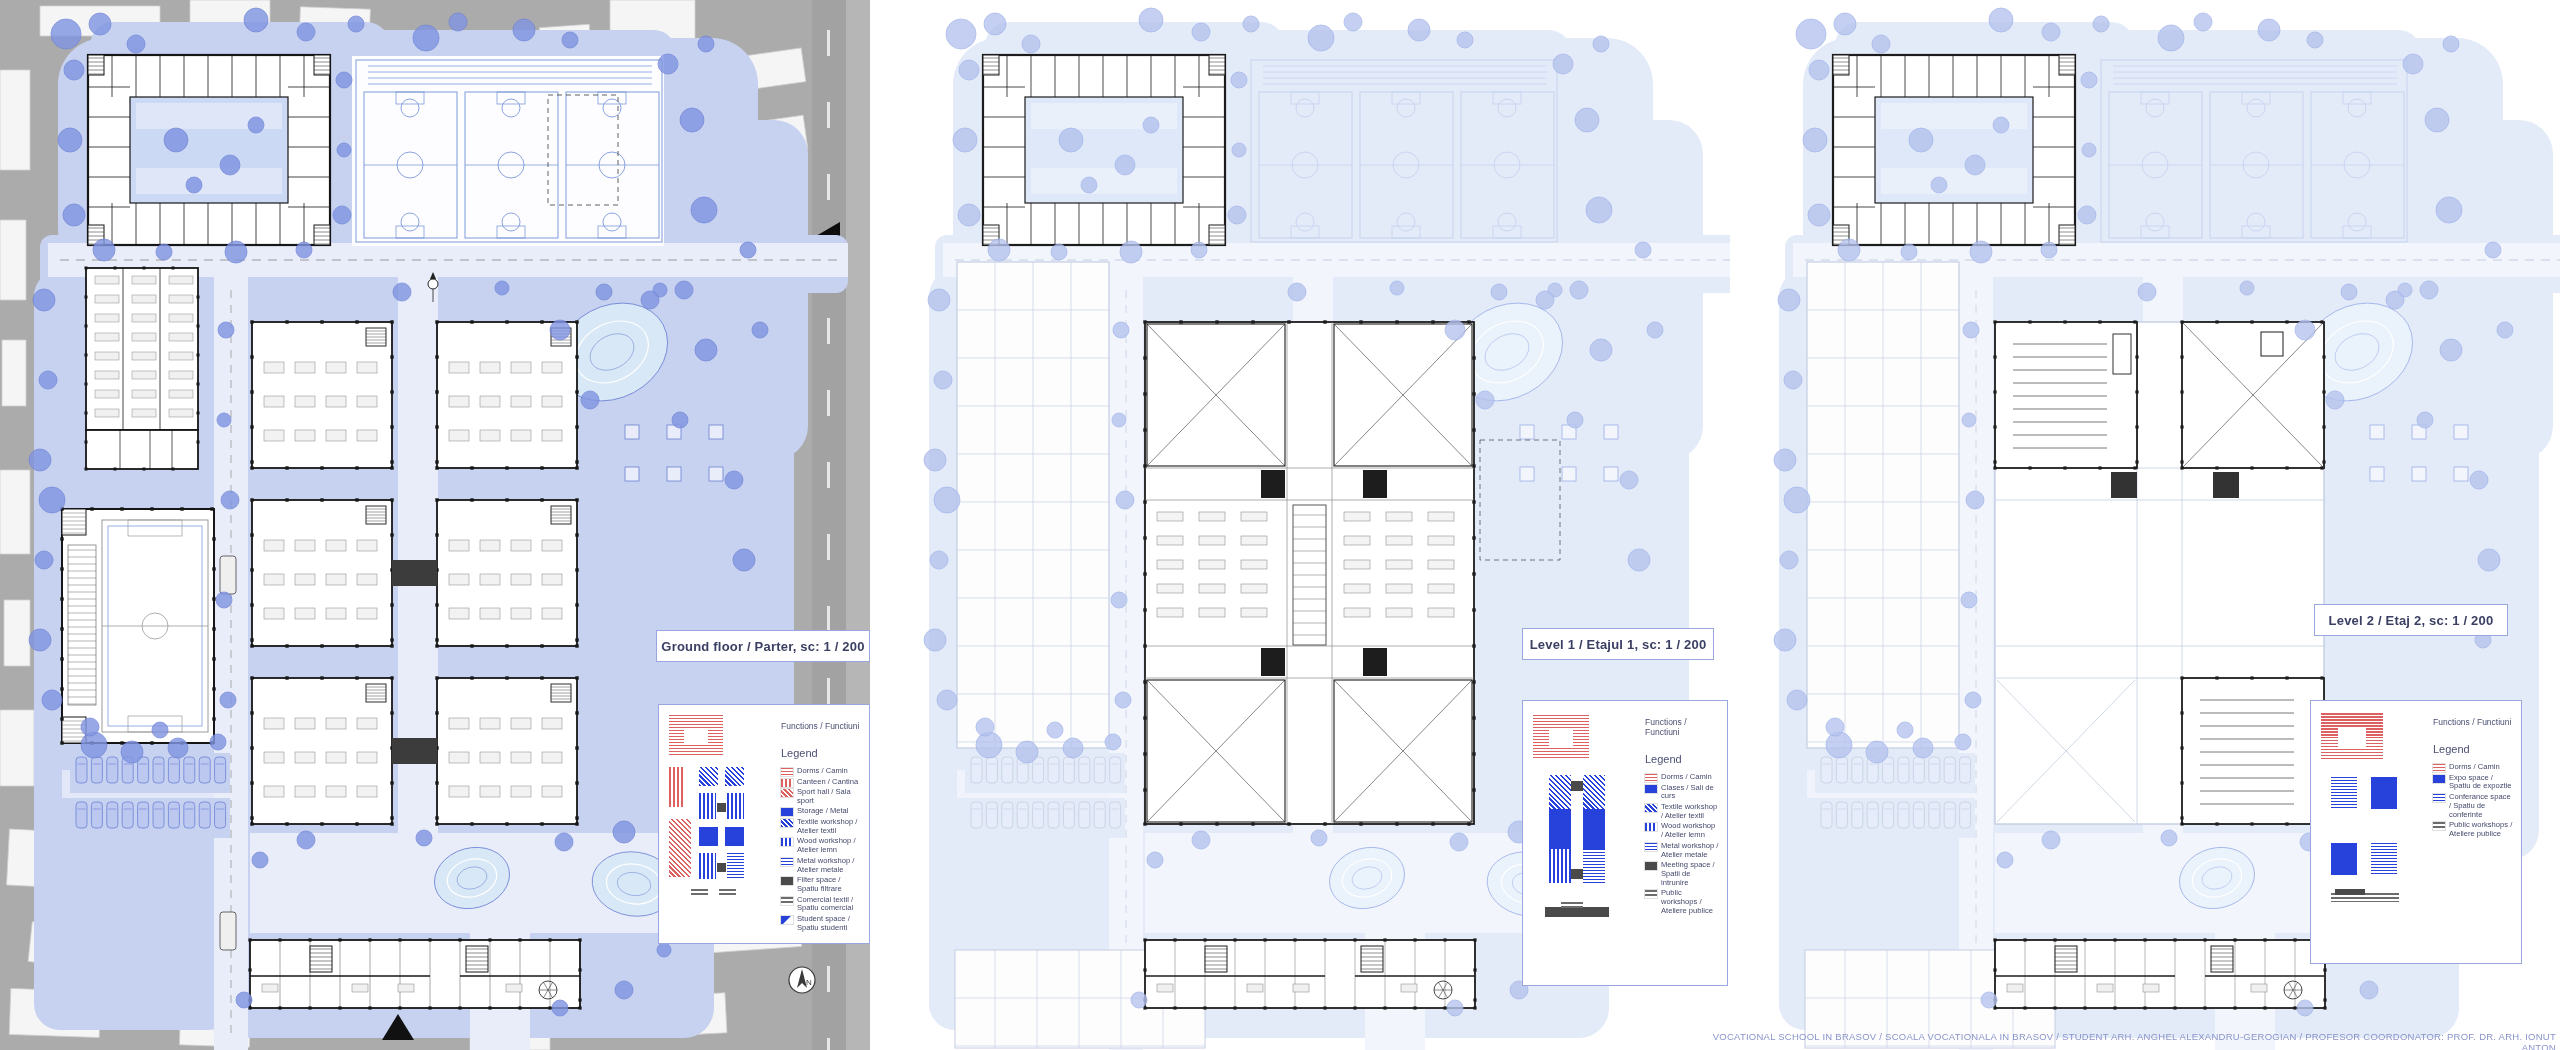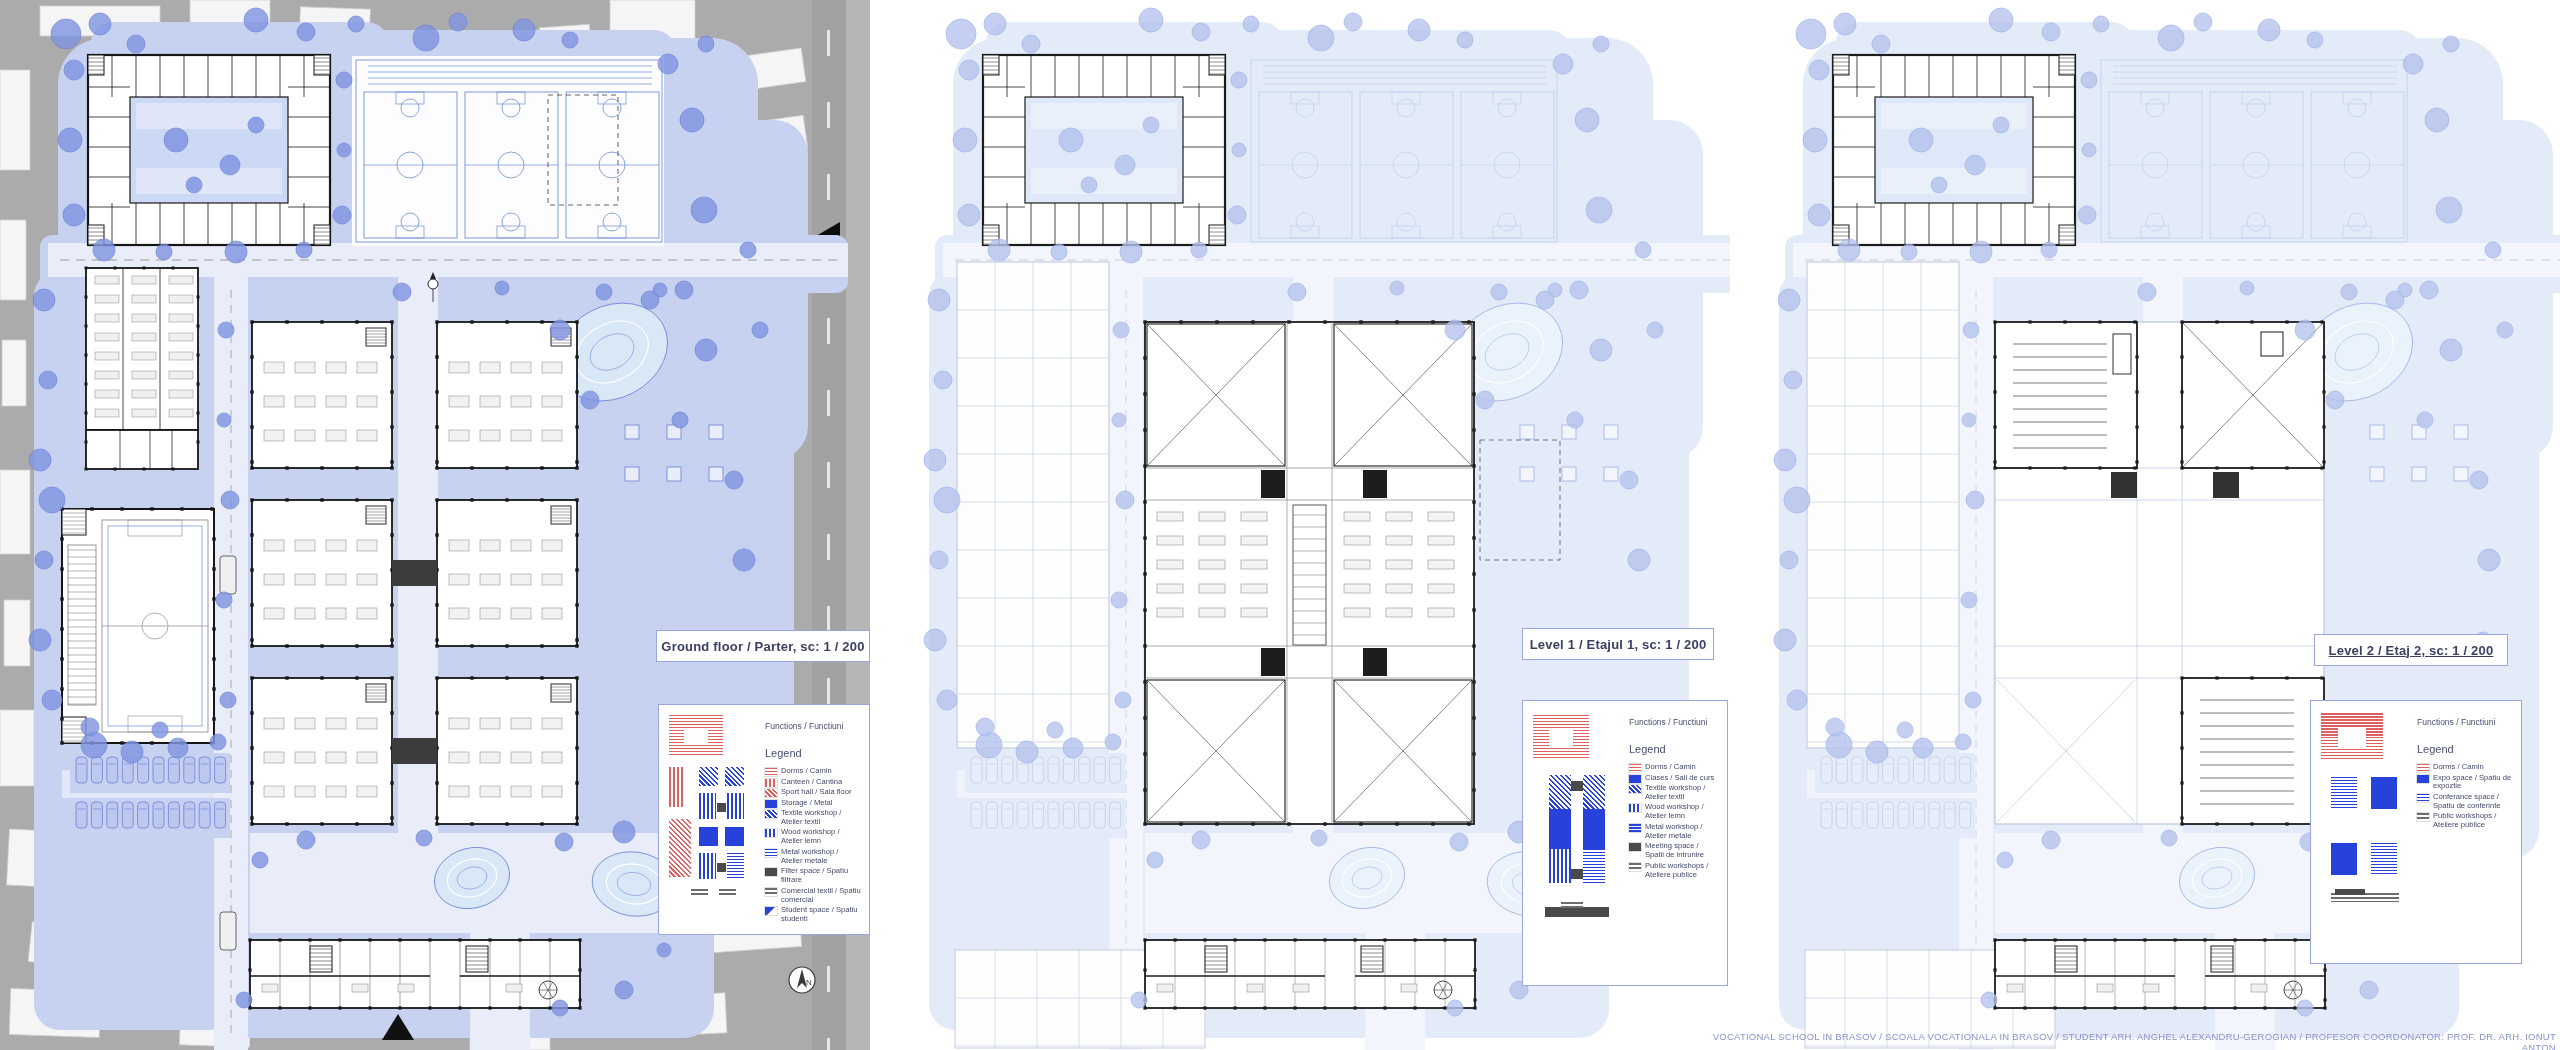--- a/index.html
+++ b/index.html
@@ -4,21 +4,21 @@
 <style>
   html,body{margin:0;padding:0;background:#fff;}
   #board{position:relative;width:2560px;height:1050px;overflow:hidden;background:#fff;
          font-family:"Liberation Sans","DejaVu Sans",sans-serif;}
   .panel{position:absolute;top:0;height:1050px;}
   .panel svg.plan{position:absolute;left:0;top:0;width:100%;height:100%;display:block;}
   .titlebox{position:absolute;background:#fff;border:1.6px solid var(--boxborder);
             display:flex;align-items:center;justify-content:center;
             font-weight:bold;font-size:13px;letter-spacing:.2px;color:var(--text);z-index:5;}
   .legendbox{position:absolute;background:#fff;border:1.4px solid var(--boxborder);
-             display:flex;gap:8px;padding:10px 8px 10px 10px;z-index:5;box-sizing:border-box;}
+             display:flex;gap:24px;padding:10px 8px 10px 10px;z-index:5;box-sizing:border-box;}
   .diagram{position:relative;flex:0 0 88px;}
   .diagram .blk{position:absolute;}
   .ringhole{position:absolute;background:#fff;}
   .legcol{flex:1;min-width:0;color:var(--text);}
   .lhead{font-size:8.5px;margin-top:6px;margin-bottom:16px;color:#4a4f72;}
   .lhead2{font-size:11px;margin-bottom:8px;color:#4a4f72;}
   .litems{display:flex;flex-direction:column;gap:1.5px;}
   .litem{display:flex;gap:4px;align-items:flex-start;font-size:7.6px;line-height:1.18;color:#44496b;}
   .sw{width:12px;height:8px;flex:none;margin-top:1px;outline:.5px solid rgba(0,0,0,.12);}
   .red-hstripes{background:repeating-linear-gradient(180deg,var(--red) 0 1.5px,#fff 1.5px 3px);}
@@ -31,21 +31,21 @@
   .darkgray-solid{background:var(--dark);}
   .gray-hstripes{background:repeating-linear-gradient(180deg,var(--lgray) 0 2px,#fff 2px 4px);}
   .blue-half{background:linear-gradient(135deg,var(--blue) 49%,#fff 51%);}
   #credit{position:absolute;left:1700px;top:1031px;width:856px;text-align:right;
           font-size:9.5px;letter-spacing:.25px;color:var(--credit);z-index:6;}
   
   .p0 .titlebox{left:656px;top:630px;width:212px;height:30px;}
   .p0 .legendbox{left:658px;top:704px;width:212px;min-height:196px;}
   .p1 .titlebox{left:652px;top:628px;width:190px;height:30px;}
   .p1 .legendbox{left:652px;top:700px;width:206px;min-height:286px;}
-  .p2 .titlebox{left:584px;top:634px;width:192px;height:30px;text-decoration:underline;}
+  .p2 .titlebox{left:584px;top:604px;width:192px;height:30px;}
   .p2 .legendbox{left:580px;top:700px;width:212px;min-height:264px;}
 </style>
 </head>
 <body>
 
 <div id="board">
   <section class="panel p0" style="left:0;width:870px;">
     <svg class="plan" viewBox="0 0 870 1050">
         <rect x="0" y="0" width="870" height="1050" fill="#ababab"></rect>
         <g transform="rotate(0 100 21)">
@@ -830,21 +830,21 @@
             <div class="litem">
               <span class="sw red-hstripes"></span>
               <span>Dorms /  Camin</span>
             </div>
             <div class="litem">
               <span class="sw red-vstripes"></span>
               <span>Canteen / Cantina</span>
             </div>
             <div class="litem">
               <span class="sw red-diag"></span>
-              <span>Sport hall / Sala floor</span>
+              <span>Sport hall / Sala sport</span>
             </div>
             <div class="litem">
               <span class="sw blue-solid"></span>
               <span>Storage / Metal</span>
             </div>
             <div class="litem">
               <span class="sw blue-diag"></span>
               <span>Textile workshop / Atelier textil</span>
             </div>
             <div class="litem">

